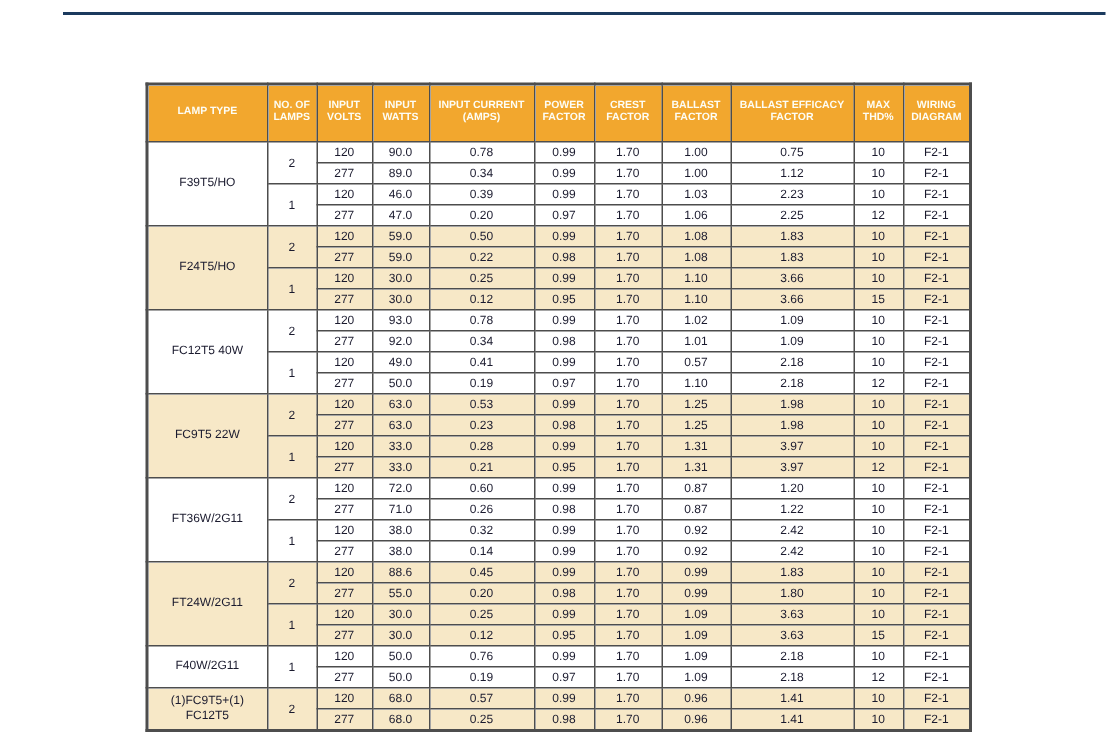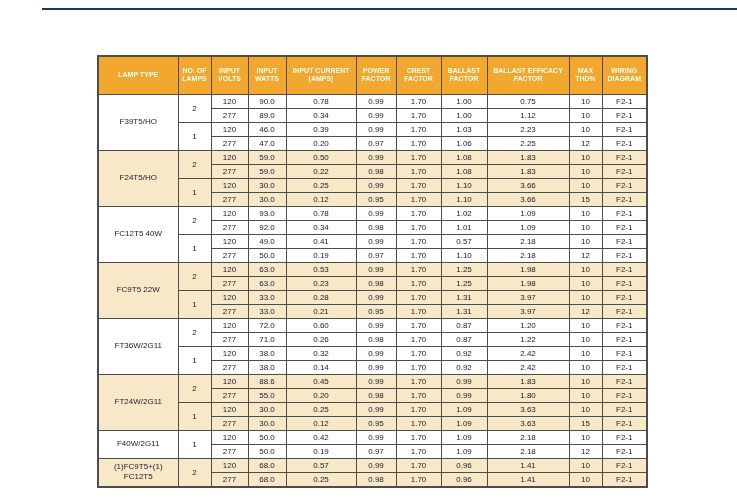--- a/index.html
+++ b/index.html
@@ -384,21 +384,21 @@
             <td>1.09</td>
             <td>3.63</td>
             <td>15</td>
             <td>F2-1</td>
           </tr>
           <tr>
             <td rowspan="2" class="lamp-type">F40W/2G11</td>
             <td rowspan="2">1</td>
             <td>120</td>
             <td>50.0</td>
-            <td>0.42</td>
+            <td>0.76</td>
             <td>0.99</td>
             <td>1.70</td>
             <td>1.09</td>
             <td>2.18</td>
             <td>10</td>
             <td>F2-1</td>
           </tr>
           <tr>
             <td>277</td>
             <td>50.0</td>

